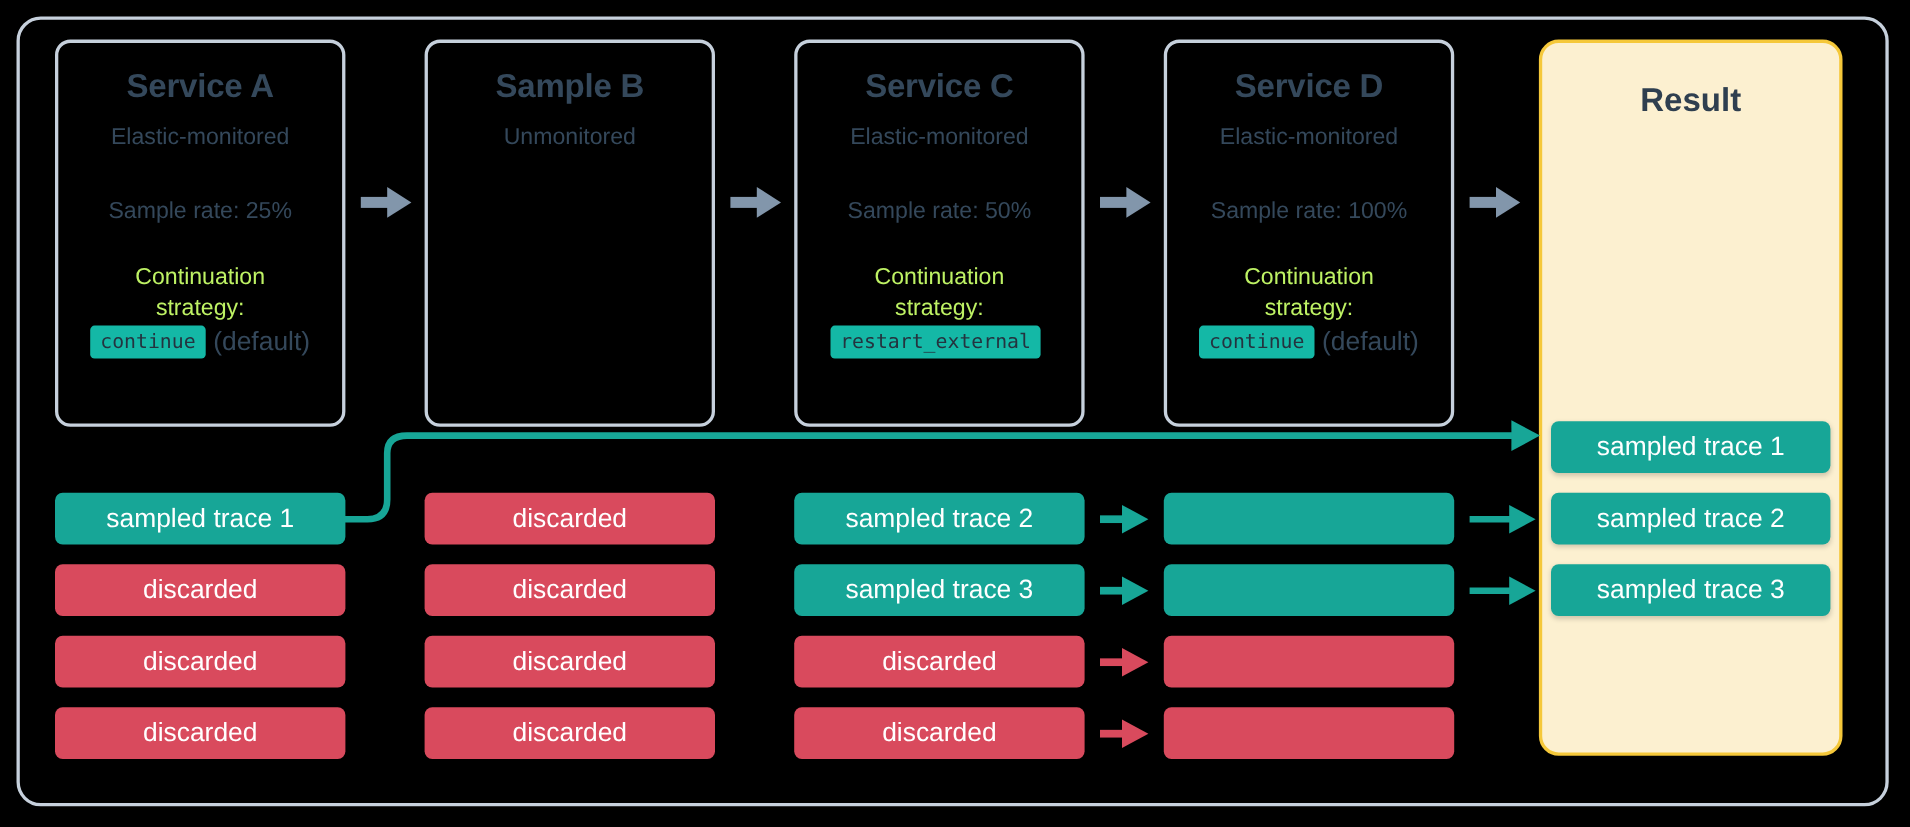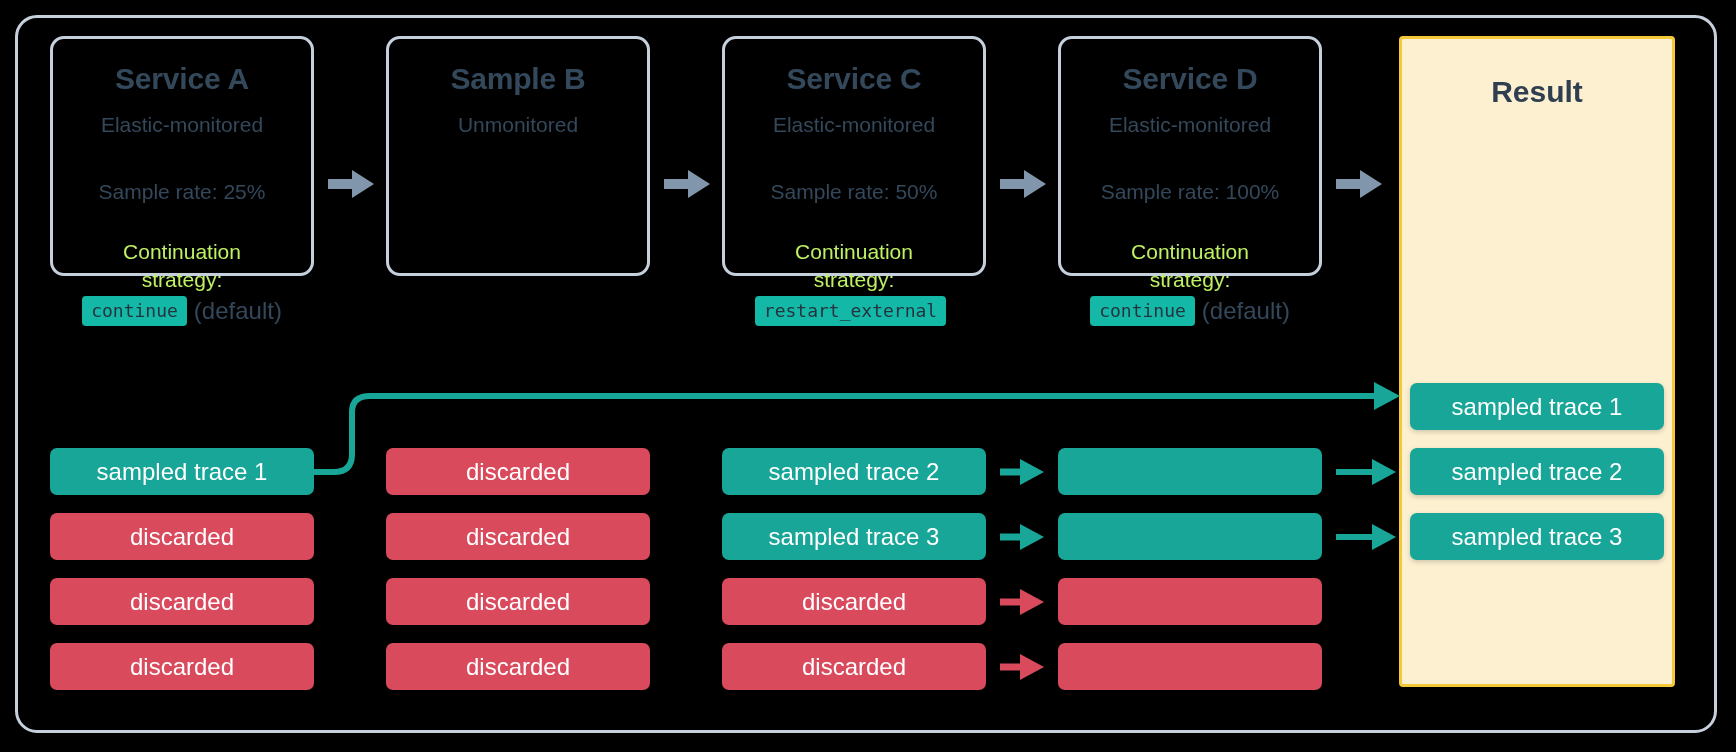--- a/index.html
+++ b/index.html
@@ -32,21 +32,21 @@
     border-radius: 22px;
     box-sizing: border-box;
     pointer-events: none;
   }
 
   
   .service-card {
     position: absolute;
     top: 36px;
     width: 264px;
-    height: 240px;
+    height: 352px;
     border: 3px solid #c6d0dc;
     border-radius: 14px;
     box-sizing: border-box;
     background: #000000;
     text-align: center;
     padding-top: 20px;
   }
   .service-title {
     color: #34485b;
     font-size: 30px;
@@ -97,21 +97,21 @@
 
   
   .result-panel {
     position: absolute;
     left: 1399px;
     top: 36px;
     width: 276px;
     height: 651px;
     background: #fcf0d0;
     border: 3px solid #f5c83a;
-    border-radius: 4px;
+    border-radius: 18px;
     box-sizing: border-box;
   }
   .result-title {
     color: #2f3f4f;
     font-size: 30px;
     font-weight: bold;
     text-align: center;
     margin-top: 36px;
   }
 

